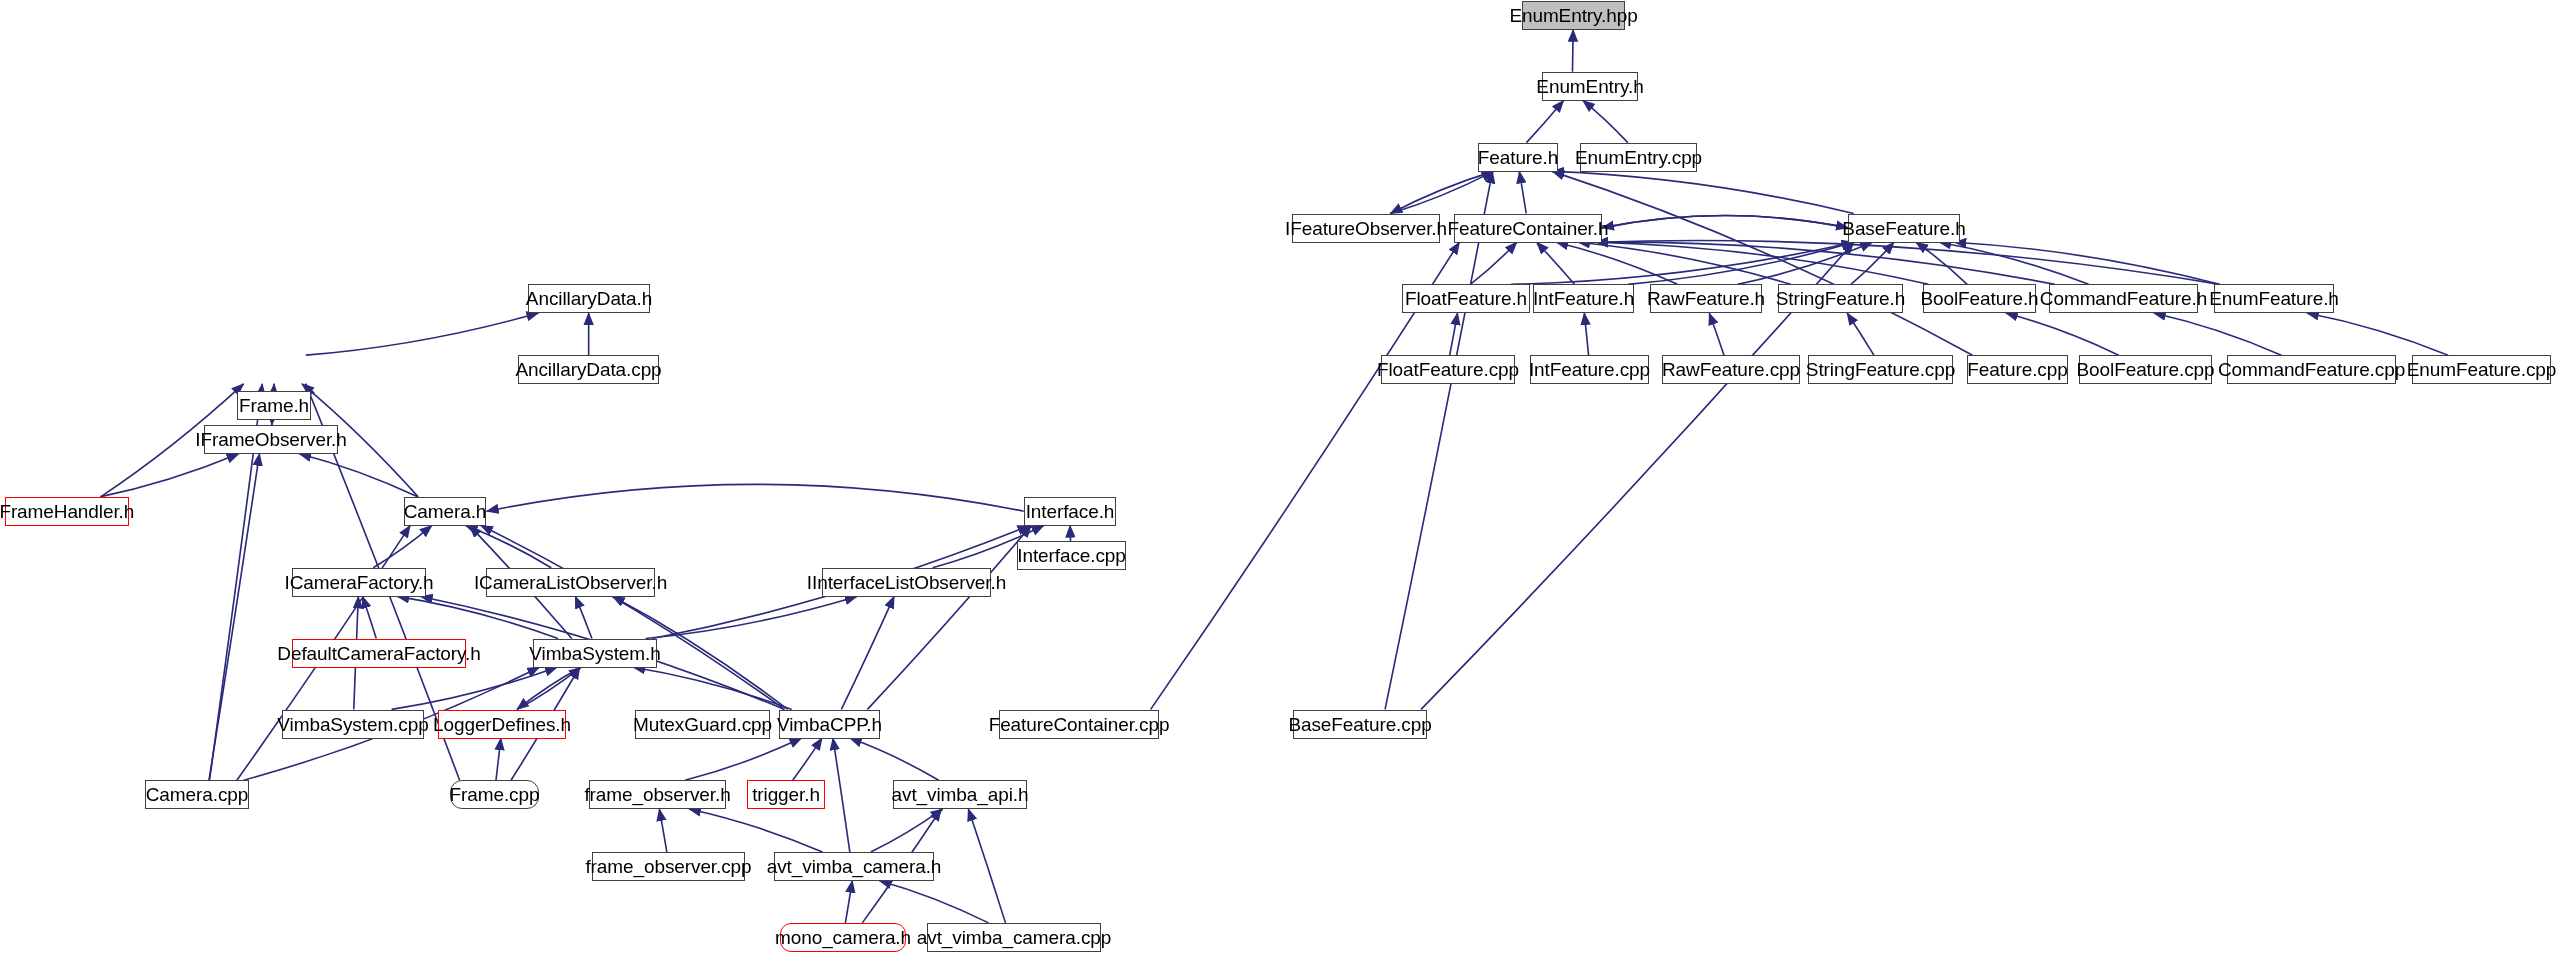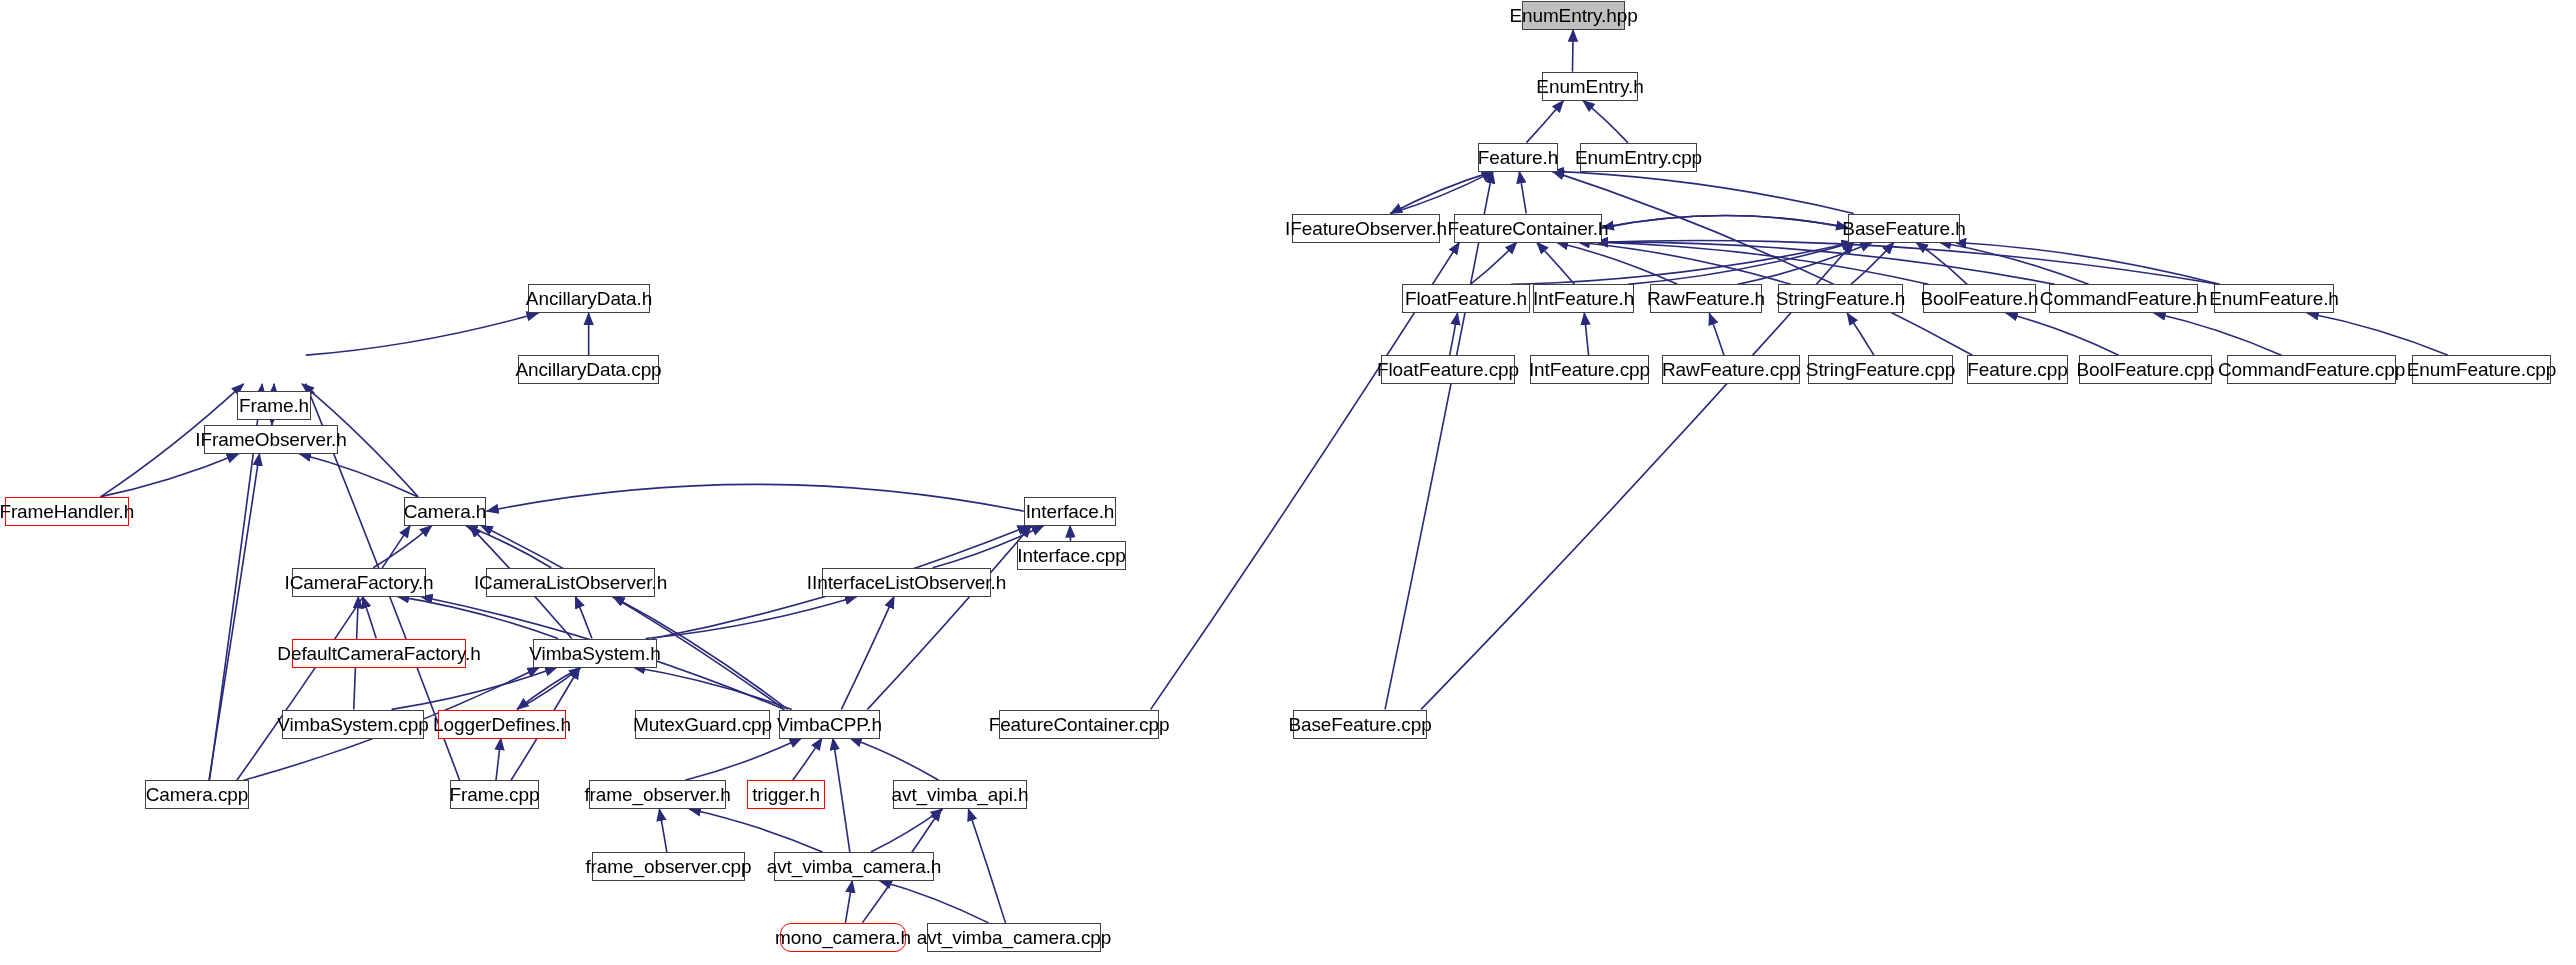--- a/index.html
+++ b/index.html
@@ -266,21 +266,21 @@
       </div>
       <div class="node" style="left: 999px; top: 710px; width: 160px;">
         <span class="node-label">FeatureContainer.cpp</span>
       </div>
       <div class="node" style="left: 1293px; top: 710px; width: 134px;">
         <span class="node-label">BaseFeature.cpp</span>
       </div>
       <div class="node" style="left: 145px; top: 780px; width: 104px;">
         <span class="node-label">Camera.cpp</span>
       </div>
-      <div class="node" style="left: 450px; top: 780px; width: 89px;">
+      <div class="node" style="left: 450px; top: 780px; width: 89px; border-radius: 12px;">
         <span class="node-label">Frame.cpp</span>
       </div>
       <div class="node" style="left: 589px; top: 780px; width: 137px;">
         <span class="node-label">frame_observer.h</span>
       </div>
       <div class="node red" style="left: 747px; top: 780px; width: 78px;">
         <span class="node-label">trigger.h</span>
       </div>
       <div class="node" style="left: 893px; top: 780px; width: 134px;">
         <span class="node-label">avt_vimba_api.h</span>

